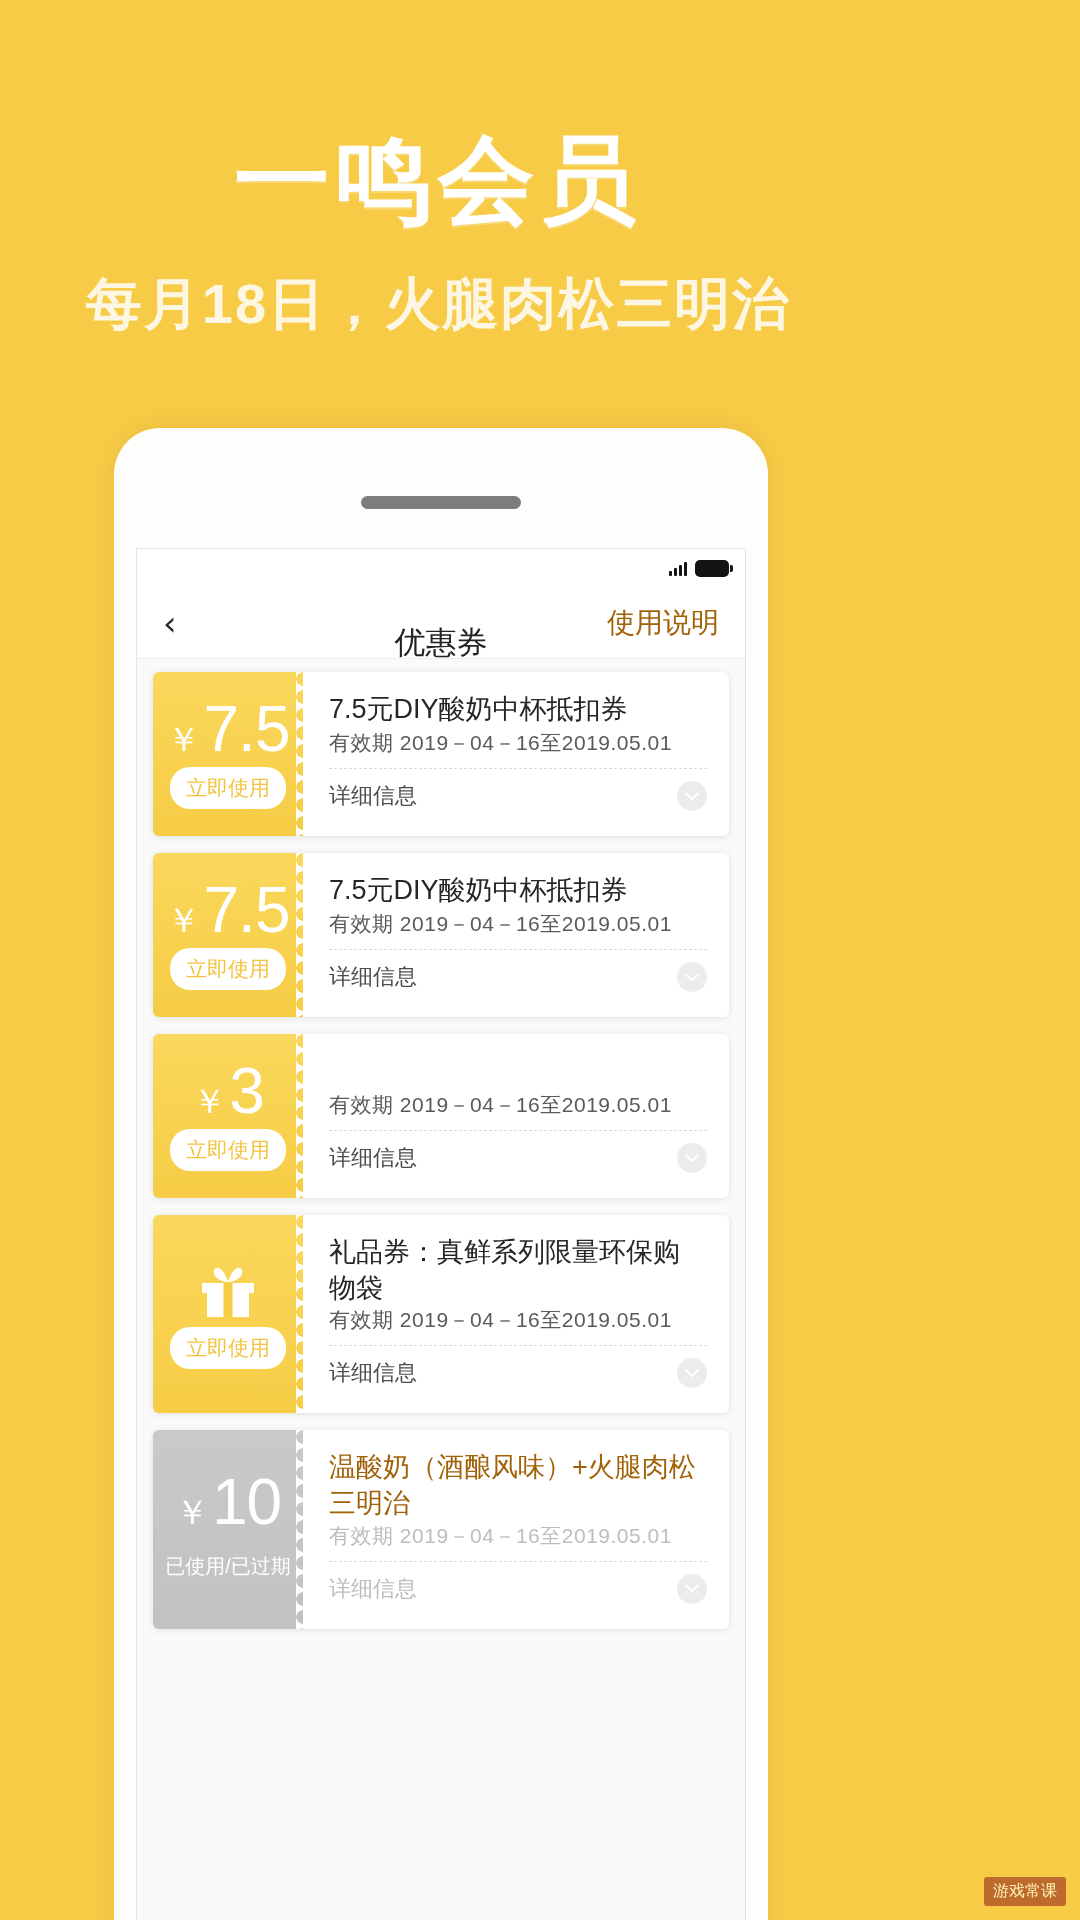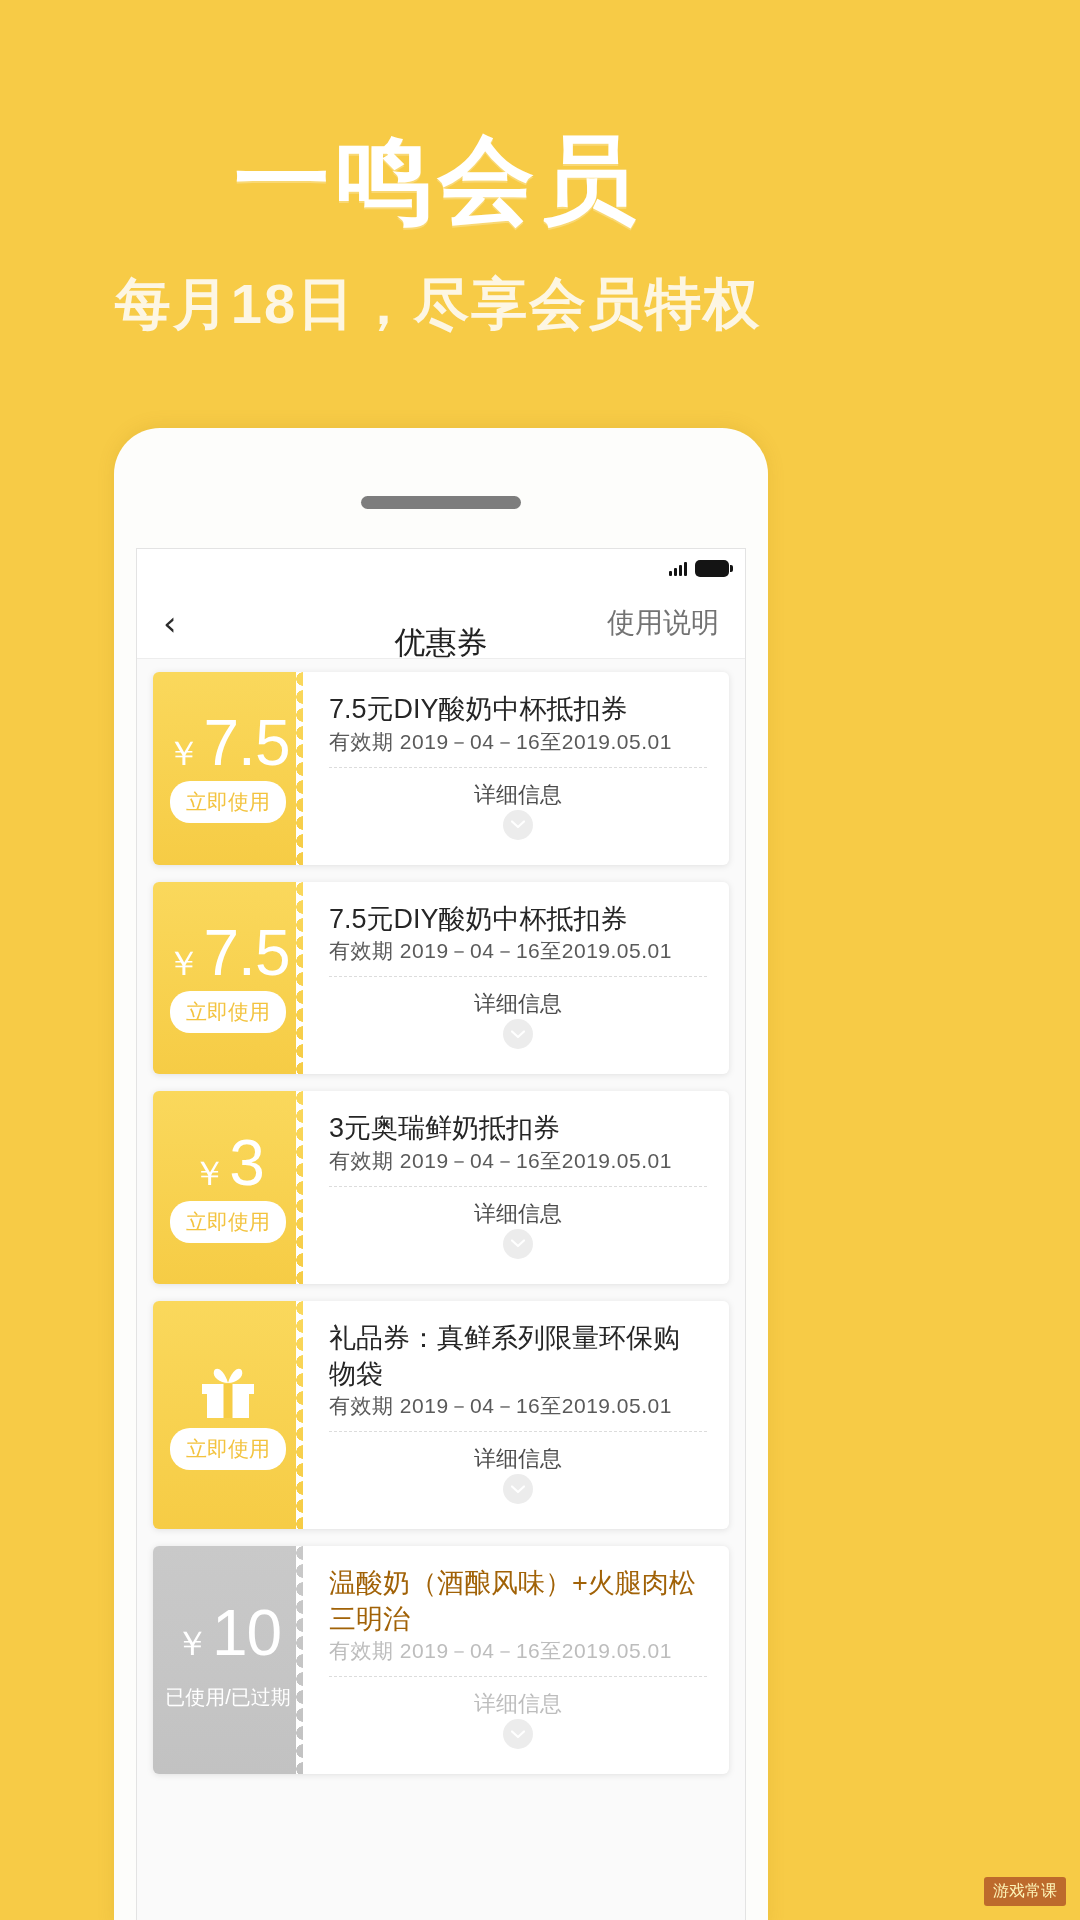--- a/index.html
+++ b/index.html
@@ -83,21 +83,21 @@
   }
   .nav-back{
     font-size:34px; color:#2c2c2c; line-height:1;
     width:46px; font-family:"DejaVu Sans",sans-serif;
   }
   .nav-title{
     position:absolute; left:0; right:0; text-align:center;
     font-size:31px; color:#222; font-weight:500; pointer-events:none;margin-top:40px;
   }
   .nav-action{
-    margin-left:auto; font-size:28px; color:#737373; position:relative; z-index:2;
+    margin-left:auto; font-size:28px; color:#a16207; position:relative; z-index:2;
   }
 
   
   .coupon-list{
     background:#fafafa; padding:13px 0 0 0; height:1270px;
   }
   .coupon{
     display:flex; margin:0 16px 17px 16px; min-height:164px;
     filter:drop-shadow(0 1px 3px rgba(0,0,0,.10));
   }
@@ -147,21 +147,20 @@
   .coupon.used .c-title{ color:#a16207; }
   .c-valid{
     font-size:21px; color:#5a5a5a; margin-top:auto;
     padding-bottom:11px; letter-spacing:.5px;
   }
   .coupon.used .c-valid{ color:#bdbdbd; }
   .c-detail{
     border-top:1px dashed #dcdcdc;
     display:flex; align-items:center; justify-content:space-between;
     padding:12px 0 13px 0;
-    flex-direction:column;
   }
   .c-detail span{ font-size:22px; color:#4d4d4d; }
   .coupon.used .c-detail span{ color:#bdbdbd; }
   .chev{
     width:30px; height:30px; border-radius:50%; background:#ececec;
     display:flex; align-items:center; justify-content:center;
   }
   .chev svg{ display:block; }
 
   
@@ -170,21 +169,21 @@
     background:#b9622a; color:#fef9c3;
     font-size:16px; padding:4px 9px; border-radius:3px;
     opacity:.92;
   }
 </style>
 </head>
 <body>
 
 <div class="promo-header">
   <div class="promo-title">一鸣会员</div>
-  <div class="promo-sub">每月18日，尽享会员特权</div>
+  <div class="promo-sub">每月18日，火腿肉松三明治</div>
 </div>
 
 <div class="phone">
   <div class="speaker"></div>
 
   <div class="screen">
 
     <div class="statusbar">
       <div class="signal">
         <i></i>
@@ -255,21 +254,20 @@
 
       <div class="coupon">
         <div class="stub">
           <div class="amount">
             <span class="yen">￥</span>
             <span class="num">3</span>
           </div>
           <div class="use-btn">立即使用</div>
         </div>
         <div class="body">
-          <div class="c-title">3元奥瑞鲜奶抵扣券</div>
           <div class="c-valid">
             <span>有效期</span>
             <span>2019－04－16至2019.05.01</span>
           </div>
           <div class="c-detail">
             <span>详细信息</span>
             <span class="chev">
               <svg width="14" height="9" viewBox="0 0 14 9">
                   <path d="M1 1.5L7 7L13 1.5" stroke="#ffffff" stroke-width="2.2" fill="none" stroke-linecap="round" stroke-linejoin="round"></path>
                 </svg>

